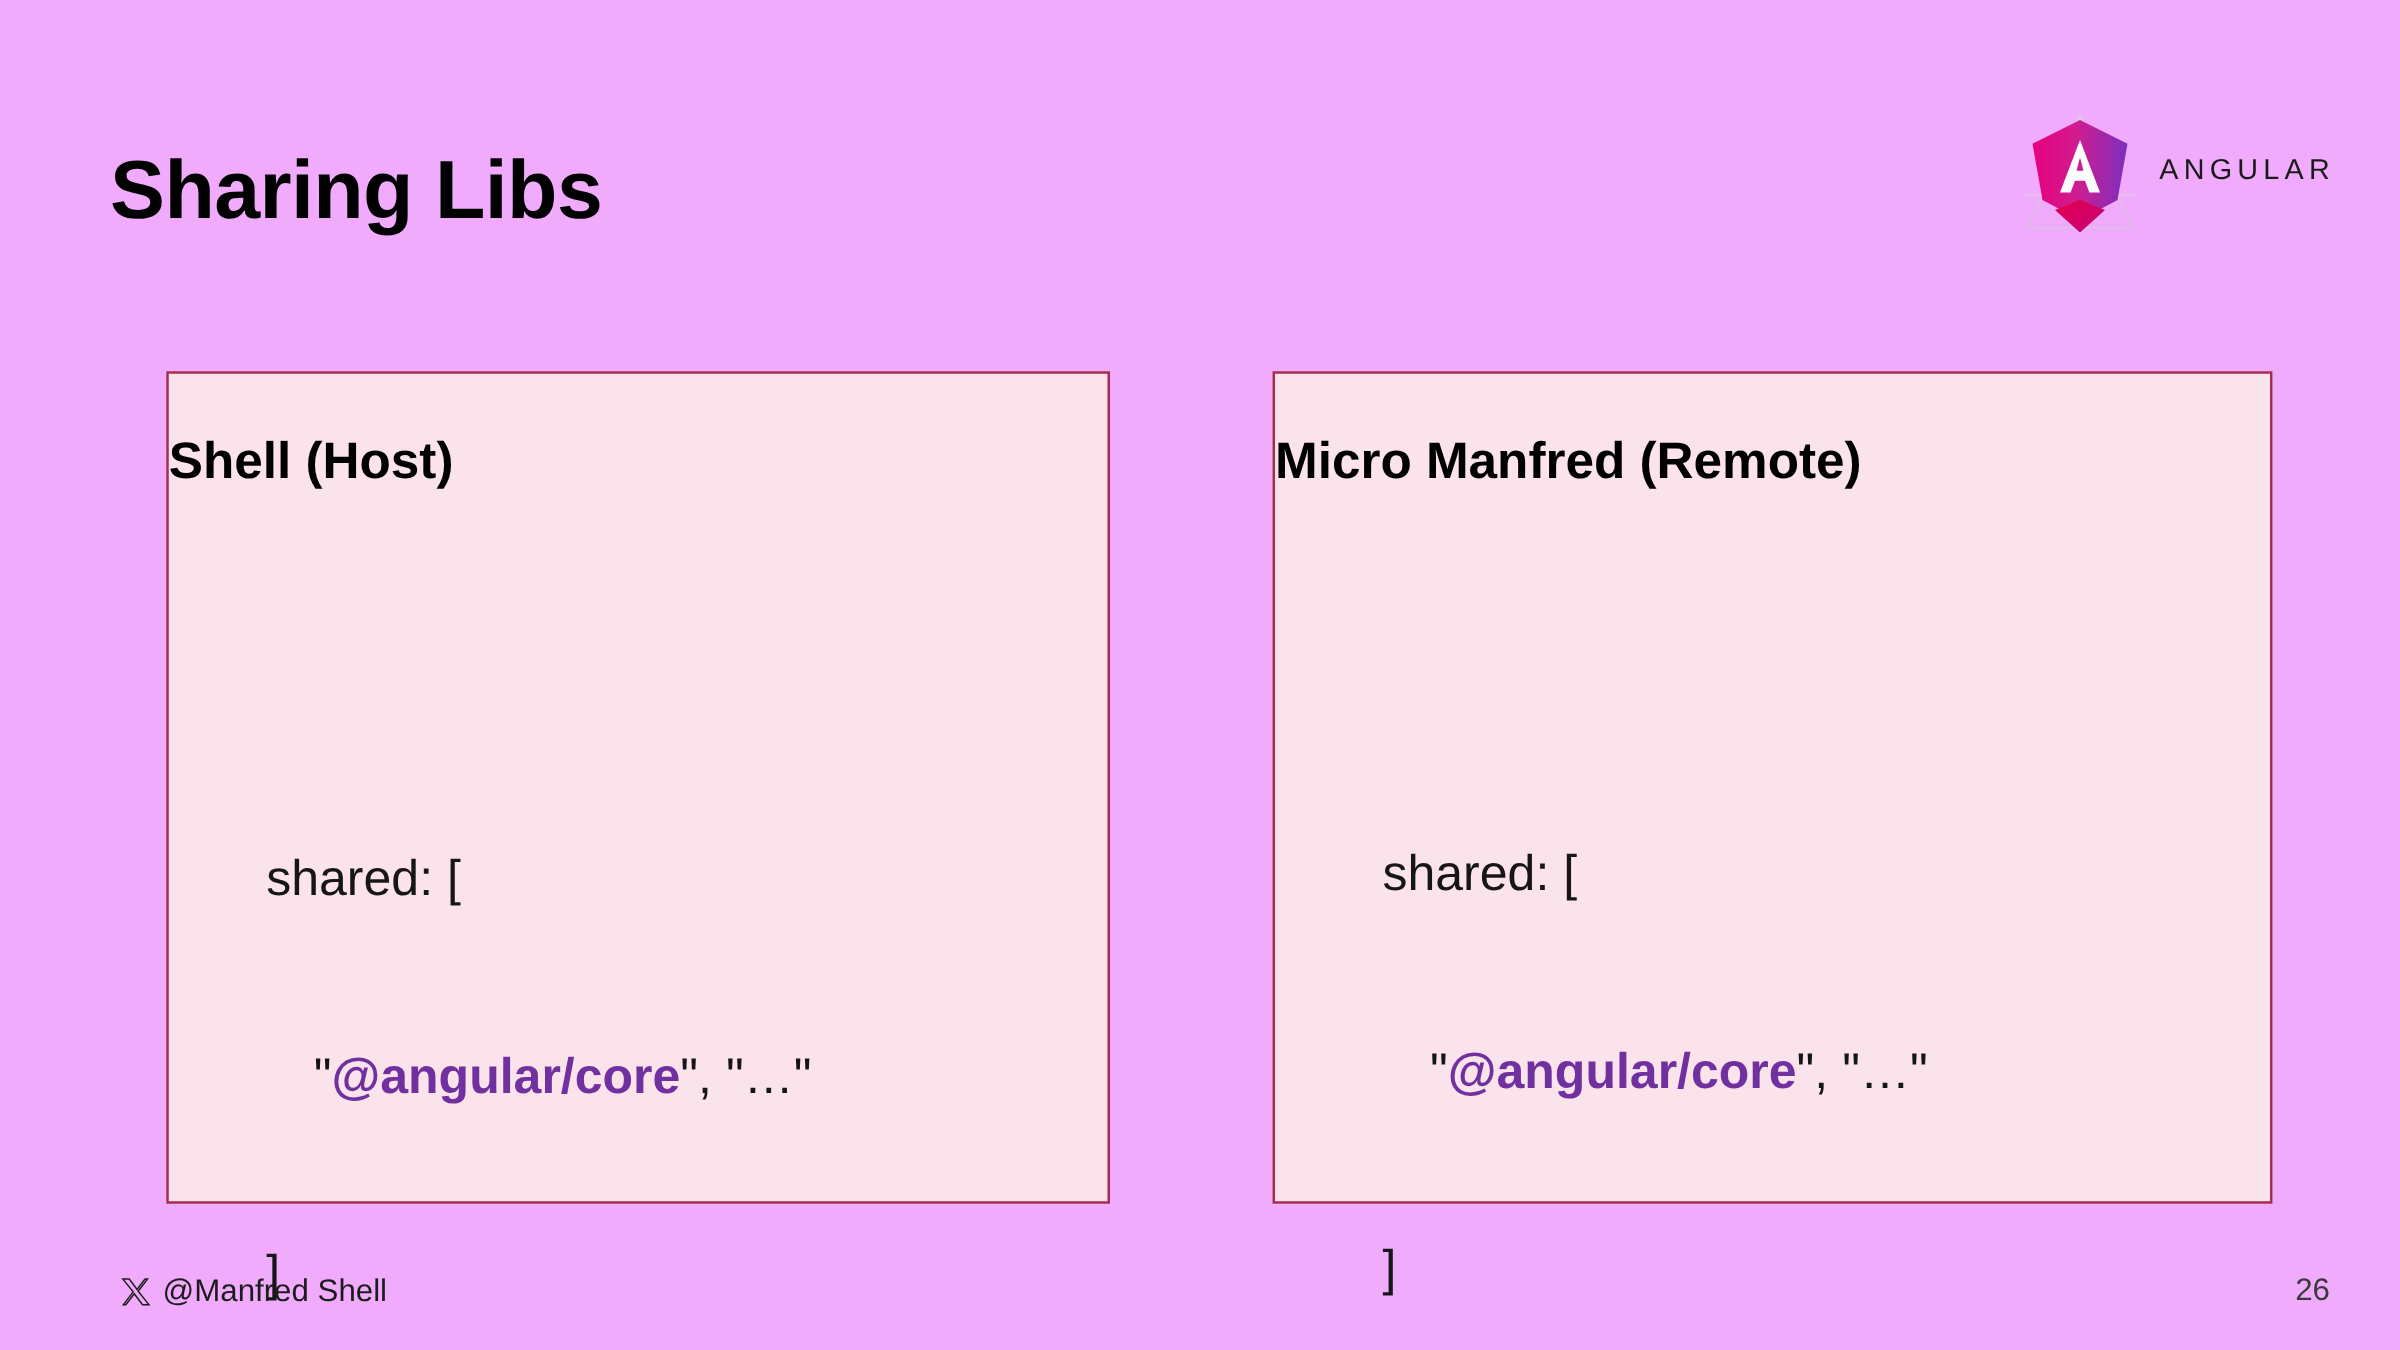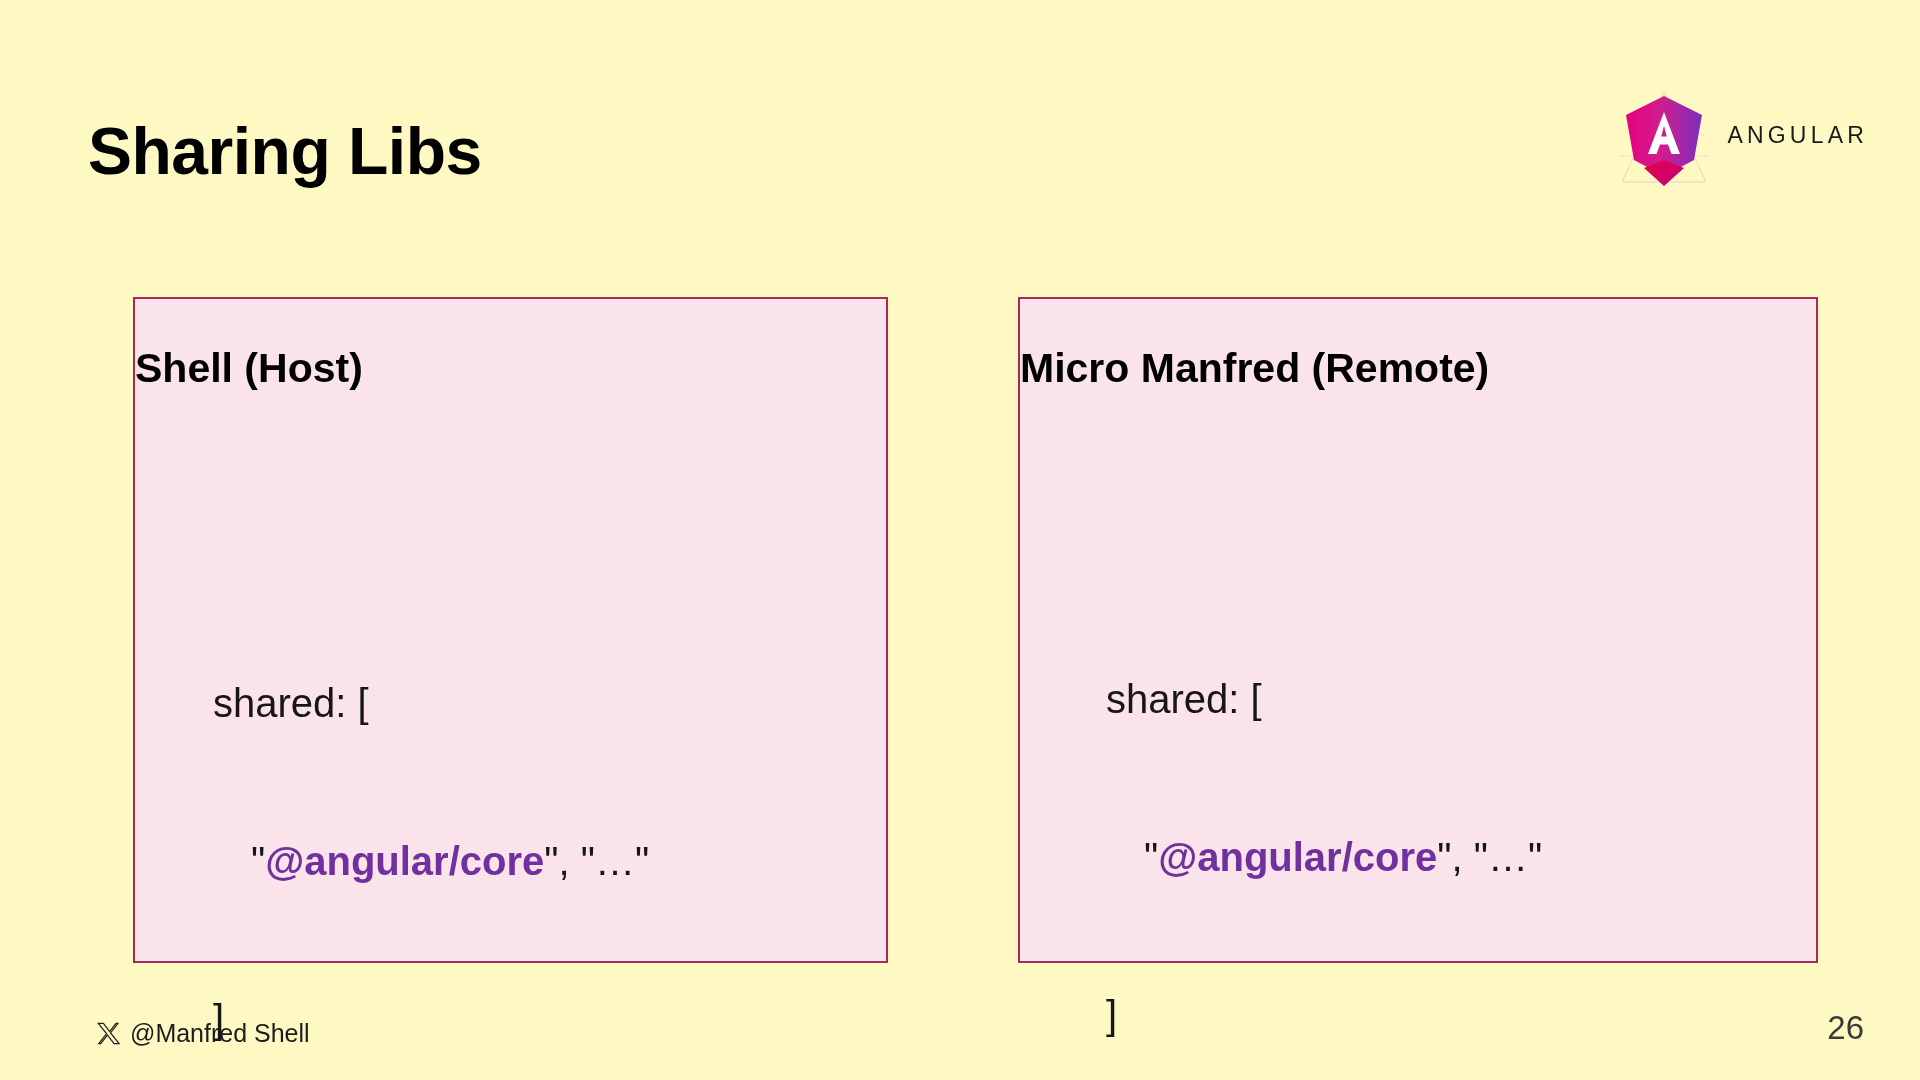--- a/index.html
+++ b/index.html
@@ -10,21 +10,21 @@
     height: 1080px;
     background: #ffffff;
     font-family: "Liberation Sans", sans-serif;
     overflow: hidden;
   }
 
   .slide {
     position: relative;
     width: 1920px;
     height: 1080px;
-    background: #fef9c3;
+    background: #f0abfc;
   }
 
   
   .slide-title {
     position: absolute;
     left: 88px;
     top: 117px;
     font-size: 66px;
     font-weight: bold;
     color: #000000;
@@ -128,21 +128,21 @@
     height: 25px;
     flex: 0 0 auto;
     display: block;
   }
   .x-icon svg { display: block; width: 100%; height: 100%; }
 
   .page-number {
     position: absolute;
     right: 56px;
     bottom: 33px;
-    font-size: 33px;
+    font-size: 25px;
     color: #3a3a3a;
   }
 </style>
 </head>
 <body>
 
 <div class="slide">
 
   <h1 class="slide-title">Sharing Libs</h1>
 

